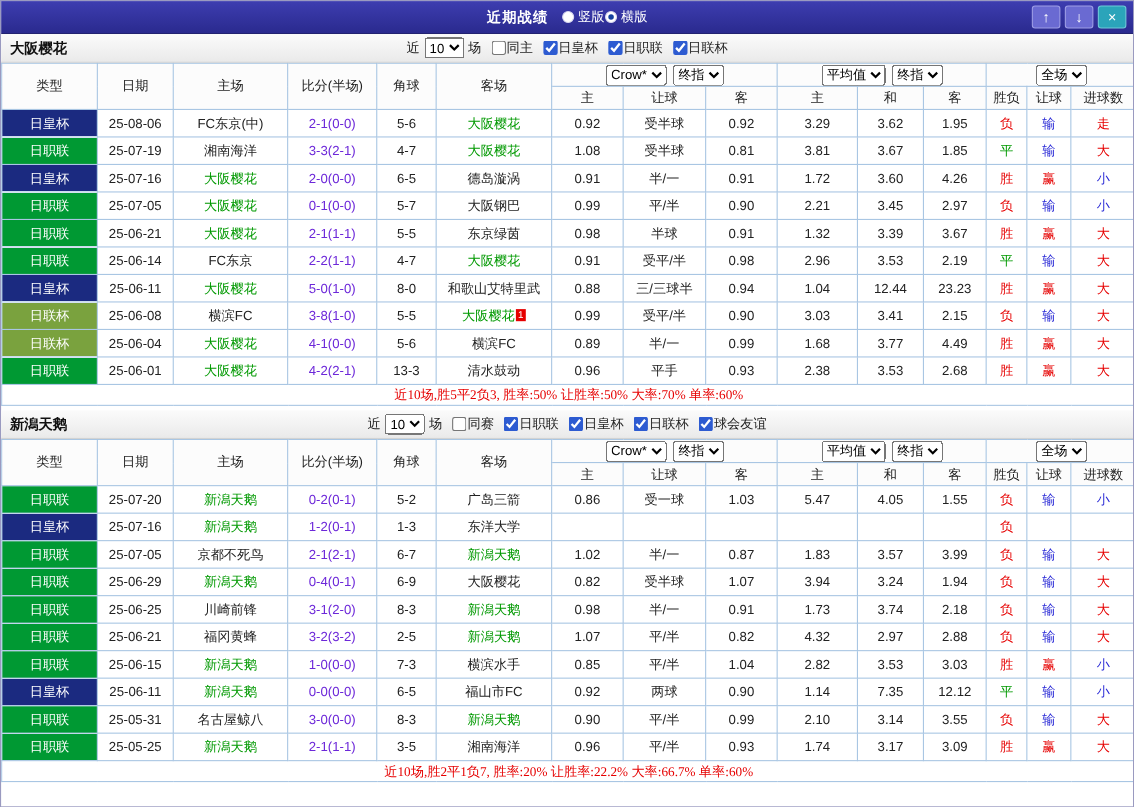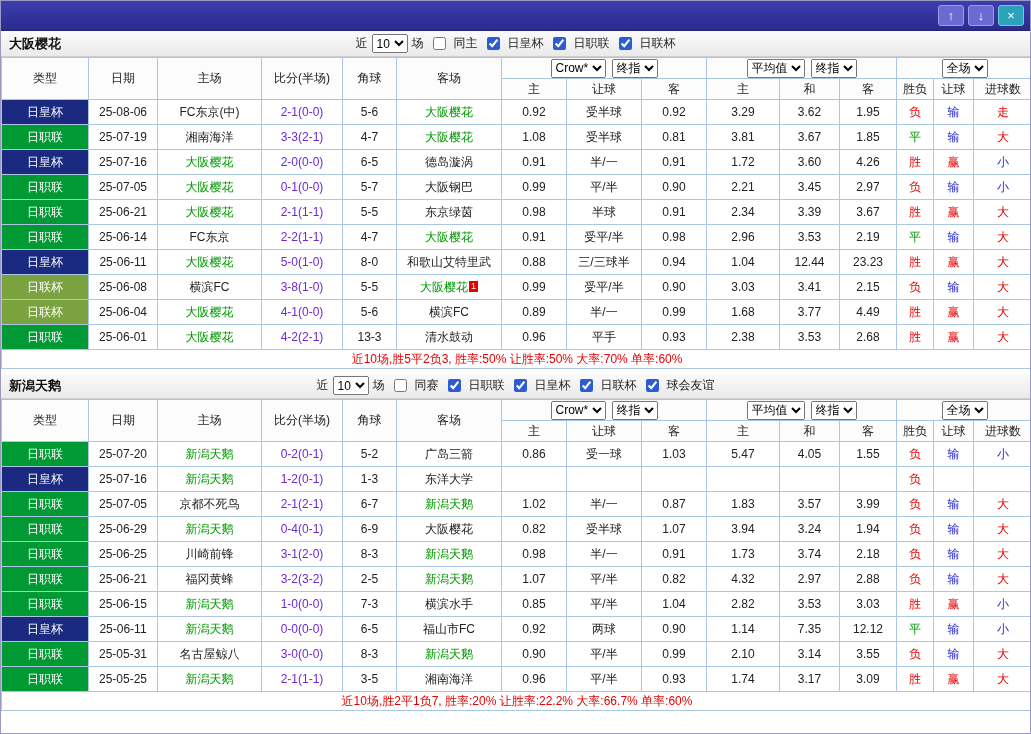--- a/index.html
+++ b/index.html
@@ -18,39 +18,49 @@
   .tb-buttons { position: absolute; right: 6px; top: 4px; display: flex; gap: 4px; z-index: 2; }
   .tb-btn { width: 26px; height: 21px; border-radius: 3px; color: #fff; font-size: 13px; line-height: 1; cursor: pointer; padding: 0; }
   .tb-btn.purple { background: #6a6ad2; border: 1px solid #9d9de6; }
   .tb-btn.teal { background: #2ba4ba; border: 1px solid #6fc9d8; }
 
   .section + .section { margin-top: 4px; }
   .teambar { position: relative; height: 26px; background: linear-gradient(#fbfbfb, #eaeaea); border-bottom: 1px solid #cfcfcf; display: flex; align-items: center; justify-content: center; }
   .teamname { position: absolute; left: 8px; font-weight: bold; font-size: 13px; color: #111; }
   .filters { display: flex; align-items: center; gap: 4px; }
   .filters select { font-size: 12px; height: 19px; }
-  .cb { display: inline-flex; align-items: center; gap: 8px; margin-left: 5px; cursor: pointer; }
+  .cb { display: inline-flex; align-items: center; gap: 1px; margin-left: 5px; cursor: pointer; }
   .cb input { width: 13px; height: 13px; accent-color: #2d5bd1; }
 
   table.grid { border-collapse: collapse; table-layout: fixed; width: 1031px; }
   .grid th, .grid td { border: 1px solid #a9c6e3; text-align: center; overflow: hidden; white-space: nowrap; }
   .grid thead th { height: 21px; background: #fcfcfc; font-weight: normal; color: #222; }
   .grid thead select { font-size: 12px; height: 19px; margin: 0 3px; }
   .grid tbody td { height: 25px; background: #fff; }
   td.league { color: #fff; }
   td.score { color: #6d28d9; }
   .team-focus { color: #009900; }
   .redcard { display: inline-block; background: #e60000; color: #fff; font-size: 9px; line-height: 11px; width: 9px; height: 11px; margin-left: 1px; vertical-align: 2px; }
-  tr.summary td { height: 19px; color: #e60000; background: #fff; }
+  tr.summary td { height: 19px; color: #e60000; background: #fff; font-family: Liberation Serif, serif; }
 </style>
 </head>
 <body>
 
 <div class="window">
   <div class="titlebar">
+    <div class="tb-center">
+      <span class="tb-title">近期战绩</span>
+      <span id="radios"><label class="radio">
+            <span class="circ"></span>
+            <span>竖版</span>
+          </label><label class="radio selected">
+            <span class="circ"></span>
+            <span>横版</span>
+          </label></span>
+    </div>
     <div class="tb-buttons">
       <button class="tb-btn purple"><span>↑</span></button>
       <button class="tb-btn purple"><span>↓</span></button>
       <button class="tb-btn teal"><span>×</span></button>
     </div>
   </div>
   <div id="sections">
       <div class="section">
         <div class="teambar">
           <span class="teamname">大阪樱花</span>
@@ -190,21 +200,21 @@
             <tr>
               <td class="league" style="background: rgb(0, 153, 51);">日职联</td>
               <td>25-06-21</td>
               <td class="team-focus">大阪樱花</td>
               <td class="score">2-1(1-1)</td>
               <td>5-5</td>
               <td class="">东京绿茵</td>
               <td>0.98</td>
               <td>半球</td>
               <td>0.91</td>
-              <td>2.34</td>
+              <td>1.32</td>
               <td>3.39</td>
               <td>3.67</td>
               <td style="color: rgb(230, 0, 0);">胜</td>
               <td style="color: rgb(230, 0, 0);">赢</td>
               <td style="color: rgb(230, 0, 0);">大</td>
             </tr>
             <tr>
               <td class="league" style="background: rgb(0, 153, 51);">日职联</td>
               <td>25-06-14</td>
               <td class="">FC东京</td>

